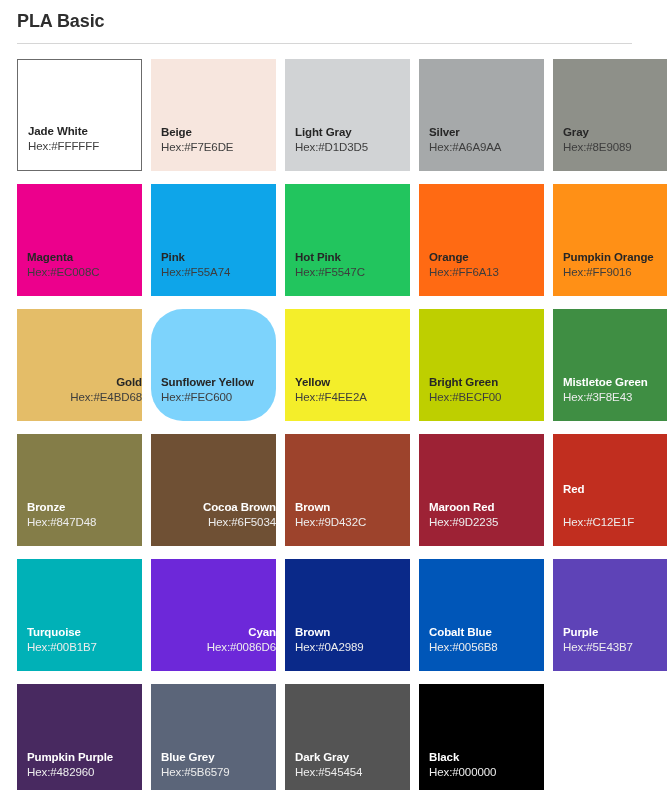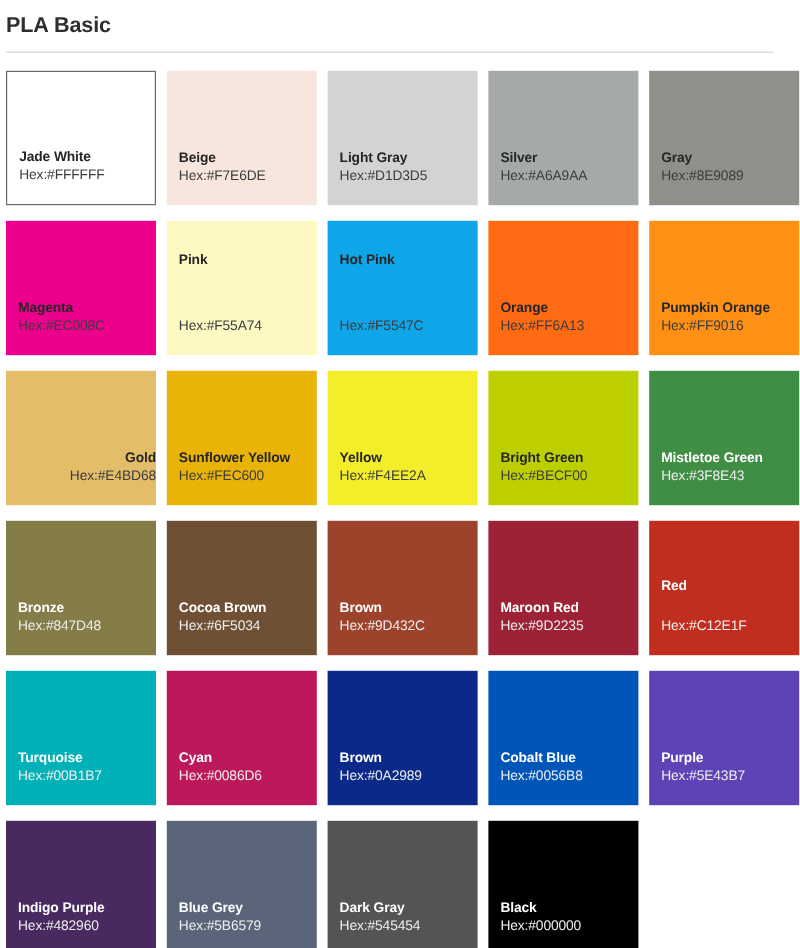--- a/index.html
+++ b/index.html
@@ -11,21 +11,21 @@
     width: 667px;
     height: 790px;
     font-family: "Liberation Sans", sans-serif;
     -webkit-font-smoothing: antialiased;
     overflow: hidden;
   }
   .page {
     width: 649px;
     height: 790px;
     box-sizing: border-box;
-    padding: 0 5px;
+    padding: 0 17px;
     position: relative;
   }
   .page-title {
     font-size: 18px;
     font-weight: bold;
     color: #2e2e2e;
     letter-spacing: -0.1px;
     margin: 0;
     padding: 9px 0 0 0;
     line-height: 24px;
@@ -103,98 +103,98 @@
         <div class="swatch-hex">Hex:#A6A9AA</div>
       </div>
       <div class="swatch text-dark" style="background-color: rgb(142, 144, 137);">
         <div class="swatch-name">Gray</div>
         <div class="swatch-hex">Hex:#8E9089</div>
       </div>
       <div class="swatch text-dark" style="background-color: rgb(236, 0, 140);">
         <div class="swatch-name">Magenta</div>
         <div class="swatch-hex">Hex:#EC008C</div>
       </div>
-      <div class="swatch text-dark" style="background-color: #fef9c3; gap: 40px;">
+      <div class="swatch text-dark" style="background-color: #0ea5e9;">
         <div class="swatch-name">Pink</div>
         <div class="swatch-hex">Hex:#F55A74</div>
       </div>
-      <div class="swatch text-dark" style="background-color: #0ea5e9; gap: 40px;">
+      <div class="swatch text-dark" style="background-color: #22c55e;">
         <div class="swatch-name">Hot Pink</div>
         <div class="swatch-hex">Hex:#F5547C</div>
       </div>
       <div class="swatch text-dark" style="background-color: rgb(255, 106, 19);">
         <div class="swatch-name">Orange</div>
         <div class="swatch-hex">Hex:#FF6A13</div>
       </div>
       <div class="swatch text-dark" style="background-color: rgb(255, 144, 22);">
         <div class="swatch-name">Pumpkin Orange</div>
         <div class="swatch-hex">Hex:#FF9016</div>
       </div>
       <div class="swatch text-dark" style="background-color: rgb(228, 189, 104); text-align: right;">
         <div class="swatch-name">Gold</div>
         <div class="swatch-hex">Hex:#E4BD68</div>
       </div>
-      <div class="swatch text-dark" style="background-color: #eab308;">
+      <div class="swatch text-dark" style="background-color: #7dd3fc; border-radius: 32px;">
         <div class="swatch-name">Sunflower Yellow</div>
         <div class="swatch-hex">Hex:#FEC600</div>
       </div>
       <div class="swatch text-dark" style="background-color: rgb(244, 238, 42);">
         <div class="swatch-name">Yellow</div>
         <div class="swatch-hex">Hex:#F4EE2A</div>
       </div>
       <div class="swatch text-dark" style="background-color: rgb(190, 207, 0);">
         <div class="swatch-name">Bright Green</div>
         <div class="swatch-hex">Hex:#BECF00</div>
       </div>
       <div class="swatch text-light" style="background-color: rgb(63, 142, 67);">
         <div class="swatch-name">Mistletoe Green</div>
         <div class="swatch-hex">Hex:#3F8E43</div>
       </div>
       <div class="swatch text-light" style="background-color: rgb(132, 125, 72);">
         <div class="swatch-name">Bronze</div>
         <div class="swatch-hex">Hex:#847D48</div>
       </div>
-      <div class="swatch text-light" style="background-color: rgb(111, 80, 52);">
+      <div class="swatch text-light" style="background-color: rgb(111, 80, 52); text-align: right;">
         <div class="swatch-name">Cocoa Brown</div>
         <div class="swatch-hex">Hex:#6F5034</div>
       </div>
       <div class="swatch text-light" style="background-color: rgb(157, 67, 44);">
         <div class="swatch-name">Brown</div>
         <div class="swatch-hex">Hex:#9D432C</div>
       </div>
       <div class="swatch text-light" style="background-color: rgb(157, 34, 53);">
         <div class="swatch-name">Maroon Red</div>
         <div class="swatch-hex">Hex:#9D2235</div>
       </div>
       <div class="swatch text-light" style="background-color: rgb(193, 46, 31); gap: 18px;">
         <div class="swatch-name">Red</div>
         <div class="swatch-hex">Hex:#C12E1F</div>
       </div>
       <div class="swatch text-light" style="background-color: rgb(0, 177, 183);">
         <div class="swatch-name">Turquoise</div>
         <div class="swatch-hex">Hex:#00B1B7</div>
       </div>
-      <div class="swatch text-light" style="background-color: #be185d;">
+      <div class="swatch text-light" style="background-color: #6d28d9; text-align: right;">
         <div class="swatch-name">Cyan</div>
         <div class="swatch-hex">Hex:#0086D6</div>
       </div>
       <div class="swatch text-light" style="background-color: rgb(10, 41, 137);">
         <div class="swatch-name">Brown</div>
         <div class="swatch-hex">Hex:#0A2989</div>
       </div>
       <div class="swatch text-light" style="background-color: rgb(0, 86, 184);">
         <div class="swatch-name">Cobalt Blue</div>
         <div class="swatch-hex">Hex:#0056B8</div>
       </div>
       <div class="swatch text-light" style="background-color: rgb(94, 67, 183);">
         <div class="swatch-name">Purple</div>
         <div class="swatch-hex">Hex:#5E43B7</div>
       </div>
       <div class="swatch text-light" style="background-color: rgb(72, 41, 96);">
-        <div class="swatch-name">Indigo Purple</div>
+        <div class="swatch-name">Pumpkin Purple</div>
         <div class="swatch-hex">Hex:#482960</div>
       </div>
       <div class="swatch text-light" style="background-color: rgb(91, 101, 121);">
         <div class="swatch-name">Blue Grey</div>
         <div class="swatch-hex">Hex:#5B6579</div>
       </div>
       <div class="swatch text-light" style="background-color: rgb(84, 84, 84);">
         <div class="swatch-name">Dark Gray</div>
         <div class="swatch-hex">Hex:#545454</div>
       </div>

